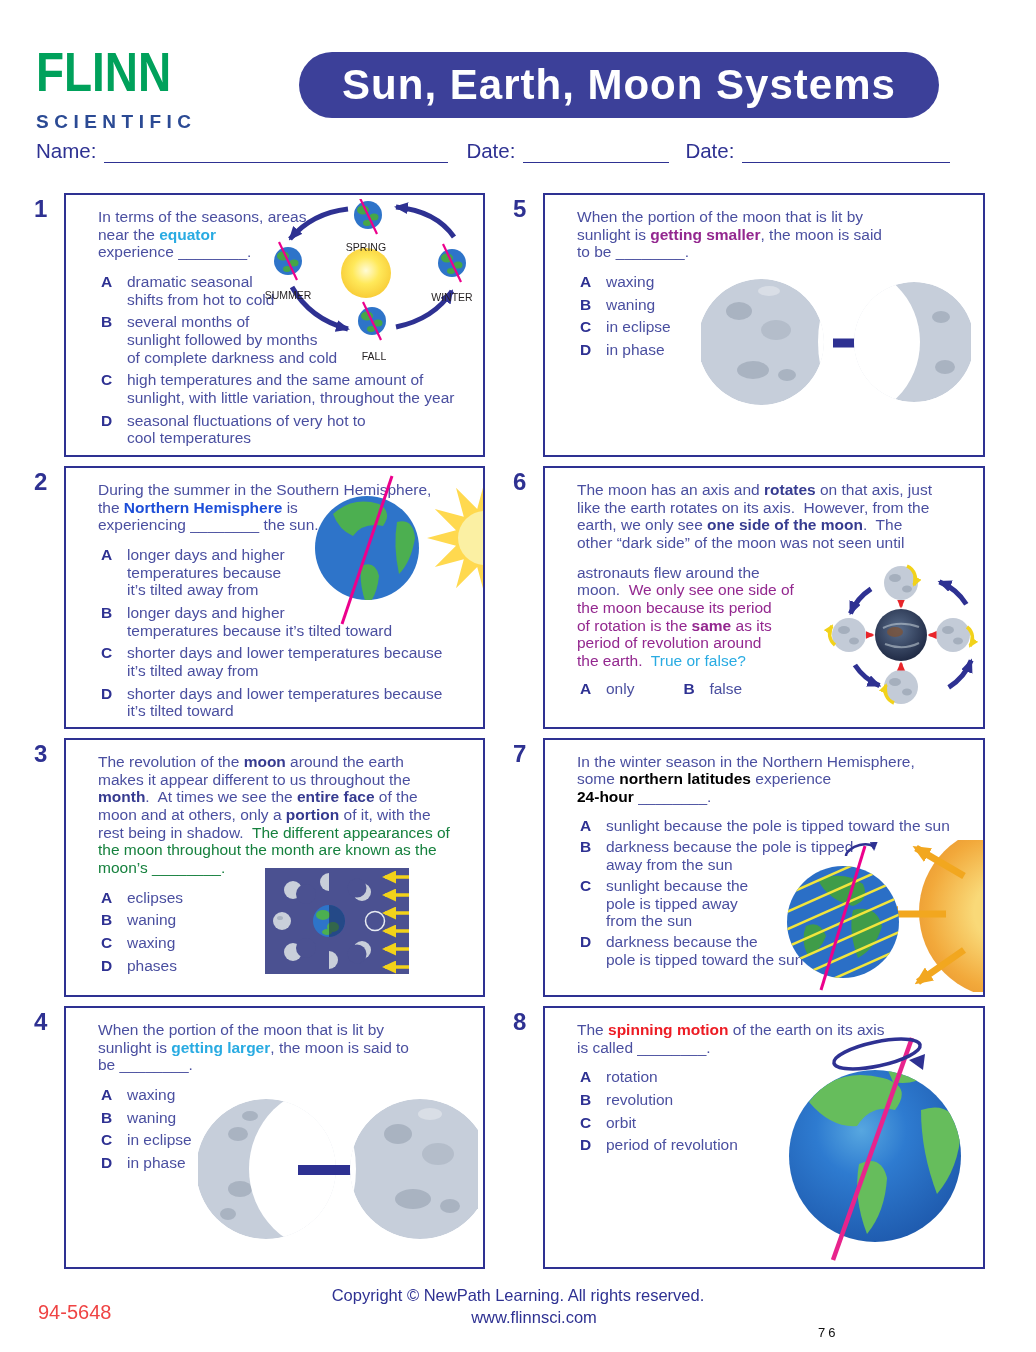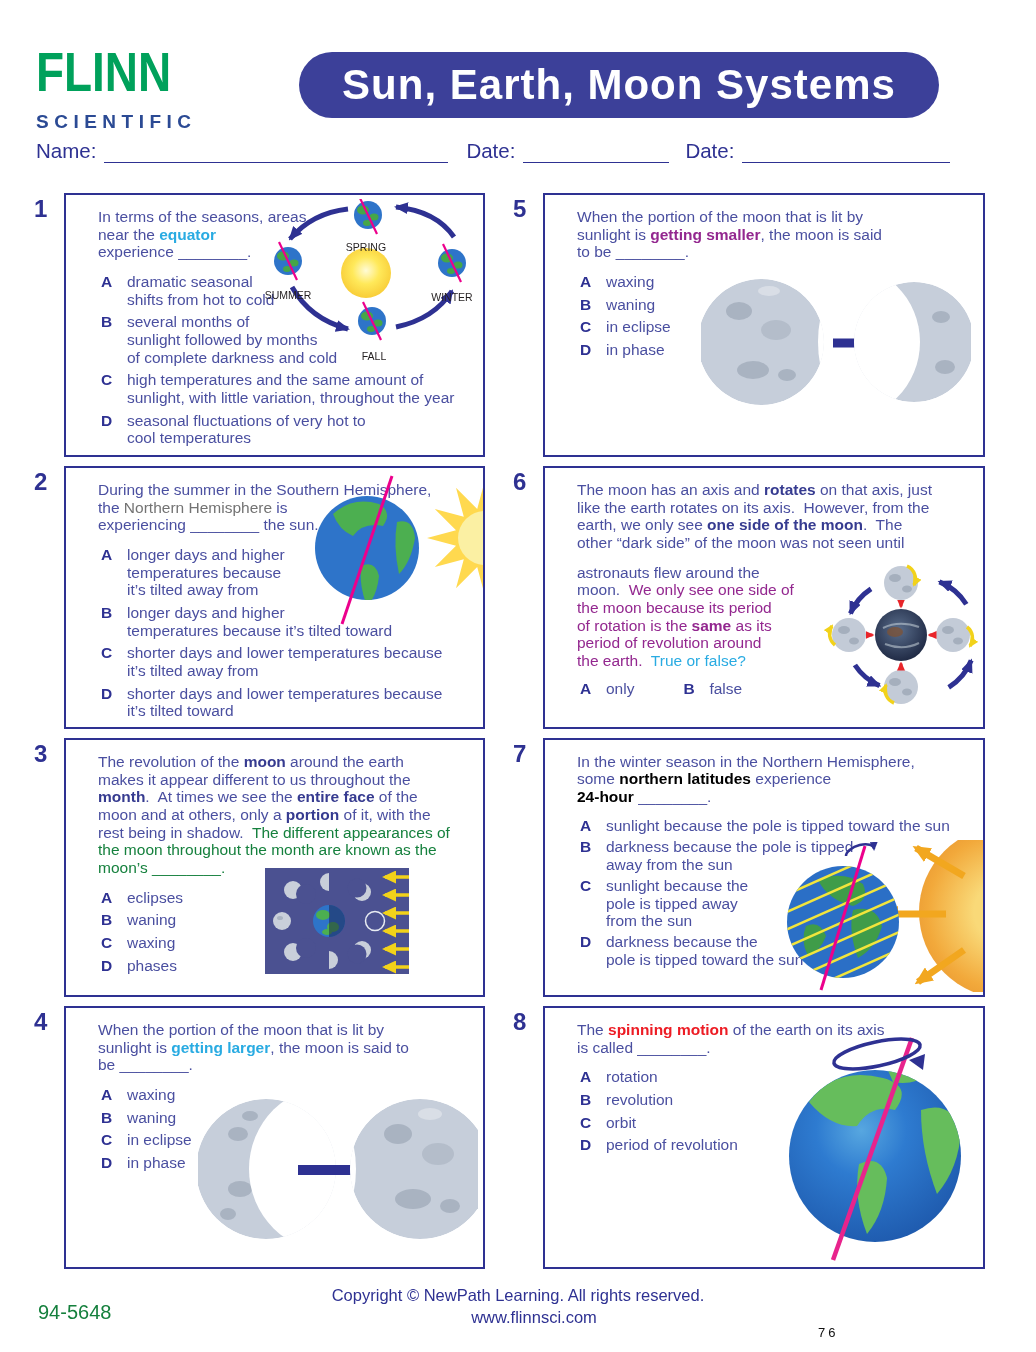--- a/index.html
+++ b/index.html
@@ -28,29 +28,29 @@
   .prompt{margin:0;white-space:pre-wrap;}
   .choices{margin-top:12px;}
   .choice{display:flex;margin-top:5px;}
   .choice .lt{flex:none;width:26px;padding-left:3px;font-weight:bold;color:#2E3192;}
   .choice .tx{white-space:pre-wrap;}
   .choices-inline{display:flex;gap:46px;margin-top:10px;}
   
   .sg-b{font-weight:bold;color:#363B90;}
   .sg-cyan{font-weight:bold;color:#29ABE2;}
   .sg-cyanr{color:#29ABE2;}
-  .sg-mag{font-weight:normal;color:#737373;}
+  .sg-mag{font-weight:bold;color:#1d4ed8;}
   .sg-grn{color:#15803d;}
   .sg-pur{color:#93278F;}
   .sg-purb{font-weight:bold;color:#93278F;}
   .sg-org{font-weight:bold;color:#000000;margin-top:32px;}
   .sg-red{font-weight:bold;color:#ED1C24;}
   .fig{position:absolute;}
   
-  .code{position:absolute;left:38px;top:1301px;font-size:20px;color:#15803d;}
+  .code{position:absolute;left:38px;top:1301px;font-size:20px;color:#ef4444;}
   .copy{position:absolute;left:0;right:0;top:1286px;text-align:center;font-size:16.5px;color:#2E3192;}
   .site{position:absolute;left:0;right:0;top:1308px;text-align:center;font-size:16.5px;color:#2E3192;padding-left:32px;}
   .bc-wrap{position:absolute;left:818px;top:1276px;width:168px;height:64px;display:flex;align-items:flex-end;gap:3px;
         color:#111;font-size:13px;}
   .bc-mid{position:relative;flex:1;height:64px;background:repeating-linear-gradient(90deg,#111 0 2px,#fff 2px 4px,#111 4px 5px,#fff 5px 8px,#111 8px 11px,#fff 11px 13px);}
   .bc-num{position:absolute;bottom:0;height:15px;background:#fff;font-size:13.5px;color:#111;
         display:flex;align-items:flex-end;justify-content:center;letter-spacing:2px;}
   .bc-num.n1{left:5px;width:64px;}
   .bc-num.n2{left:76px;width:64px;}
   svg text{font-family:"Liberation Sans", sans-serif;}

